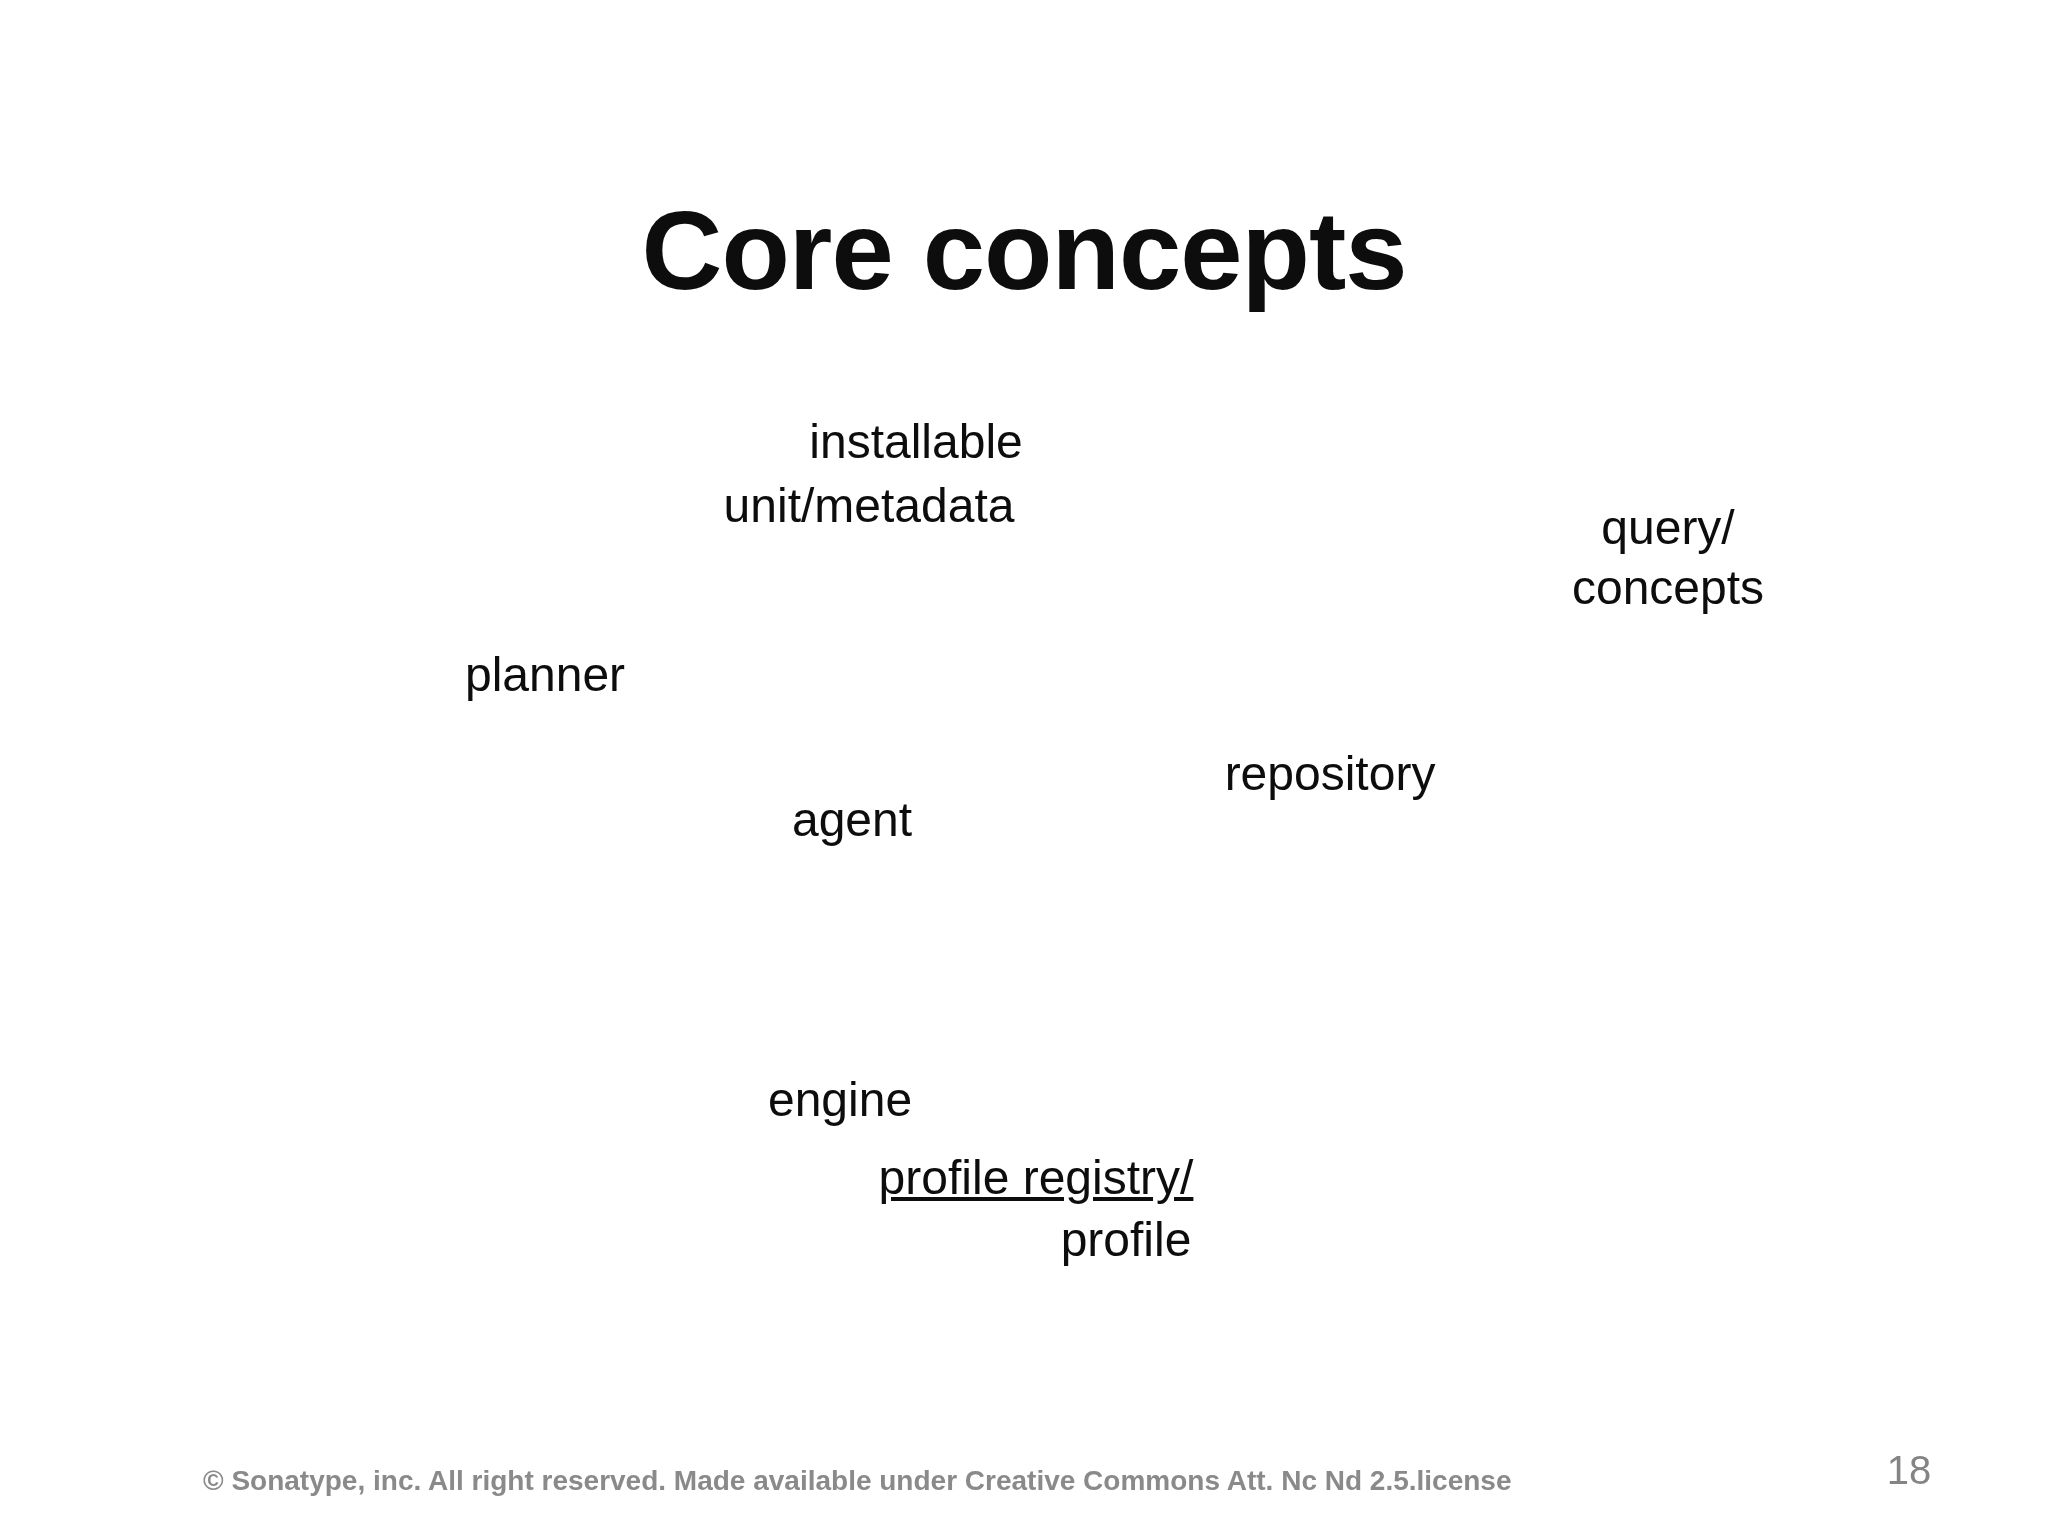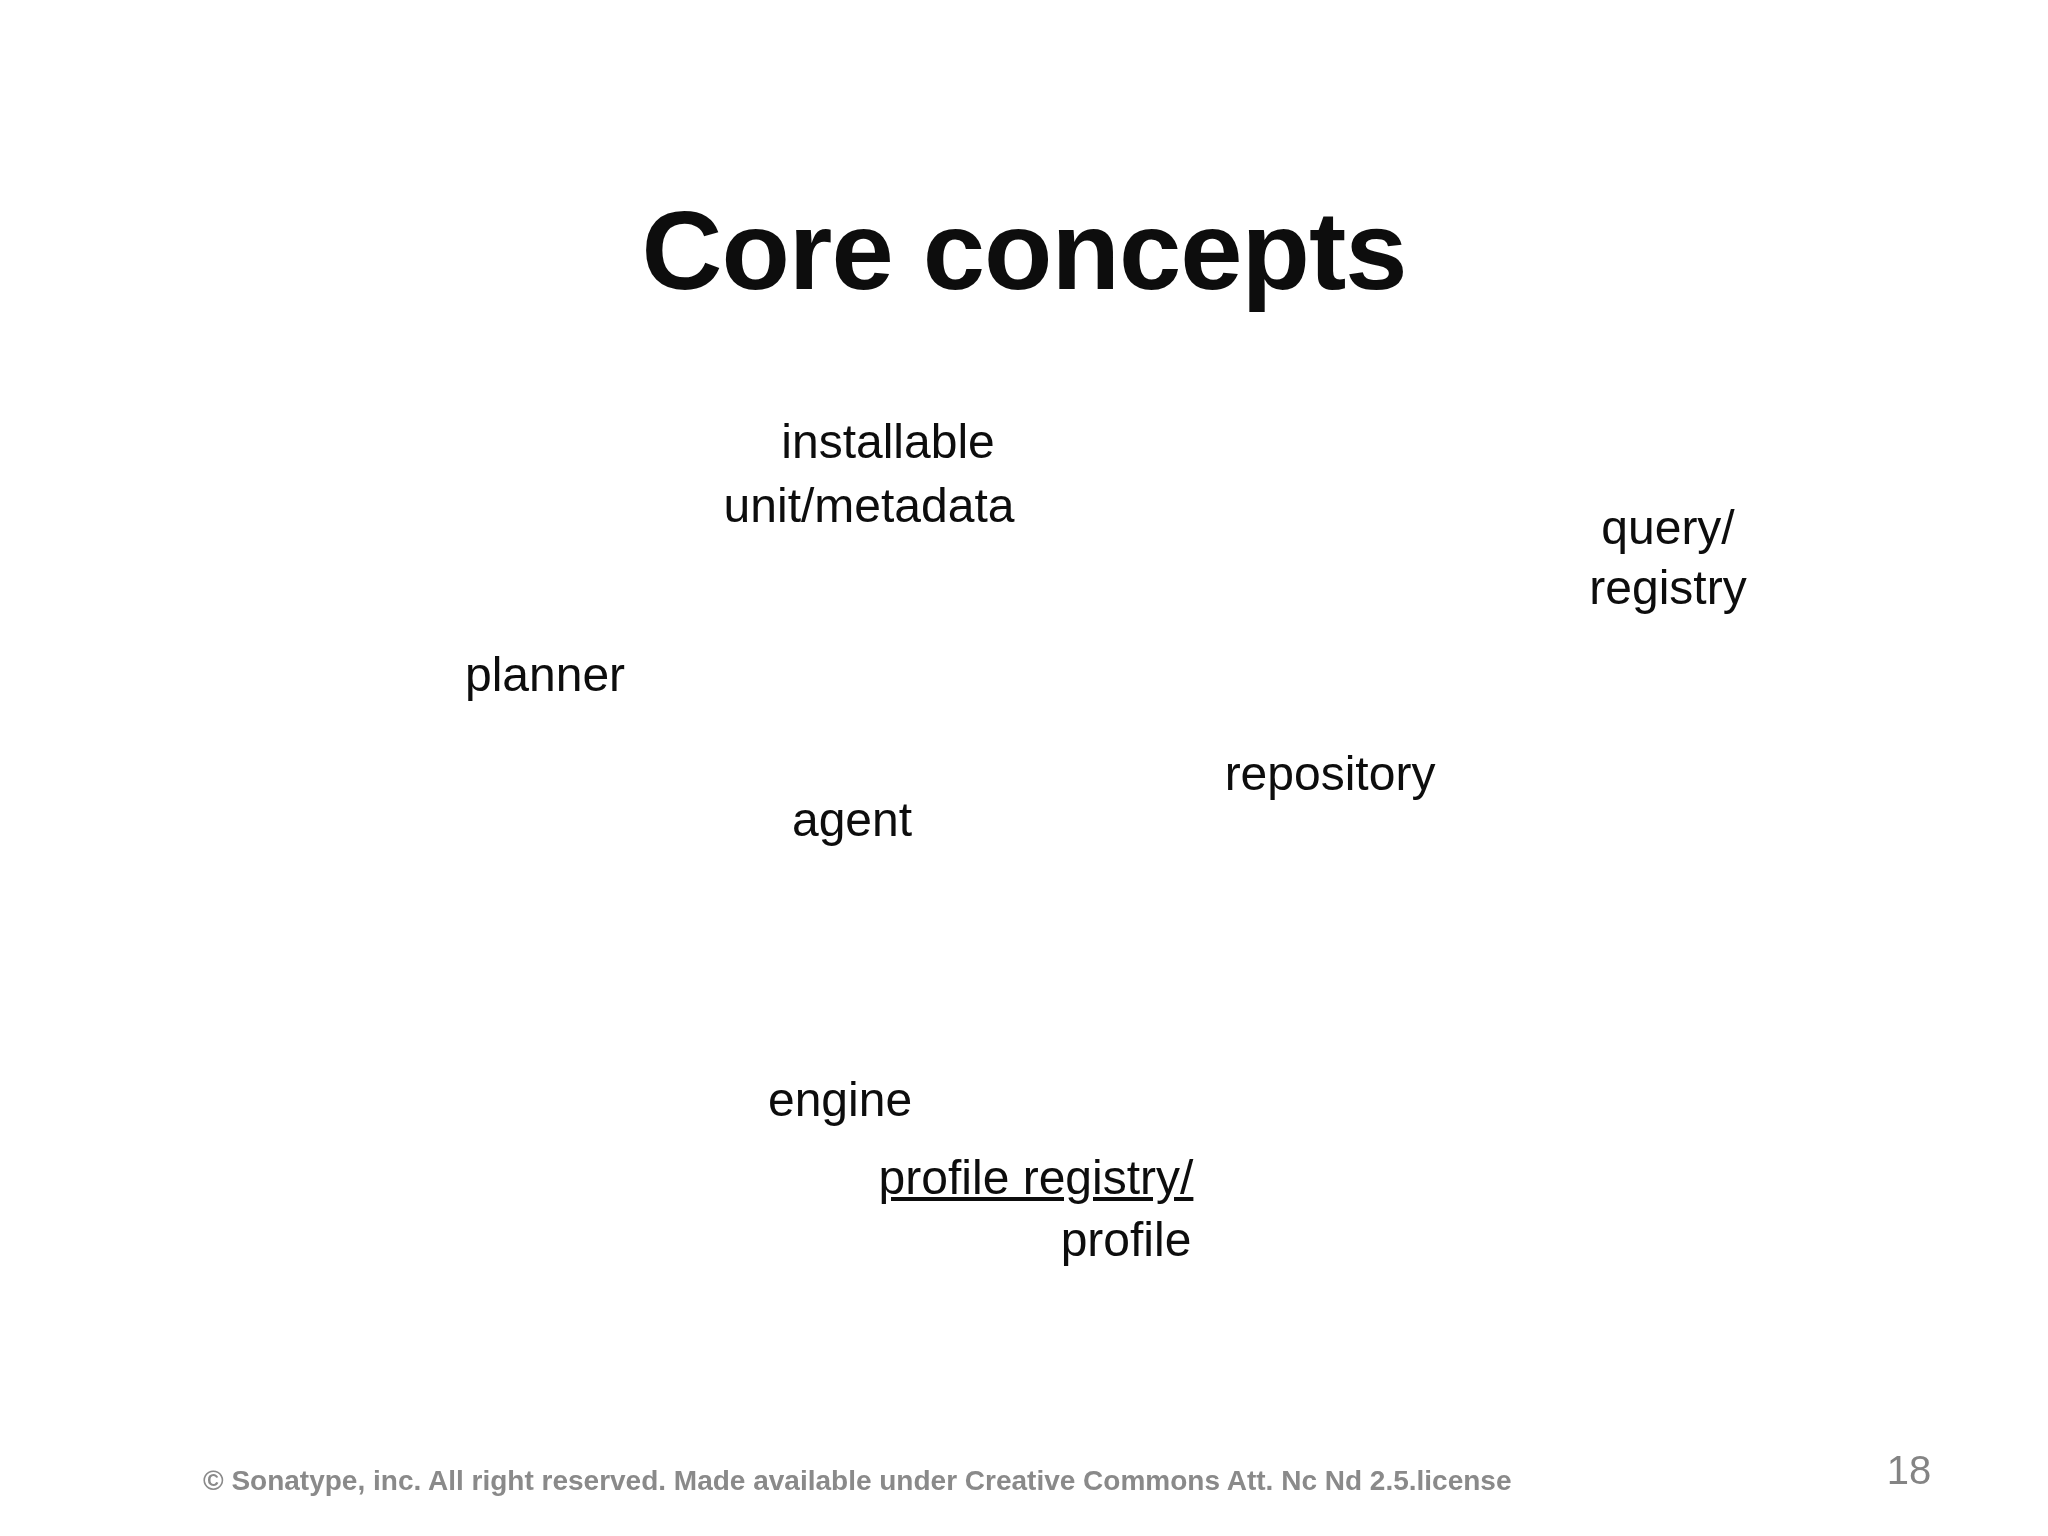--- a/index.html
+++ b/index.html
@@ -57,25 +57,25 @@
     color: #848484;
   }
 </style>
 </head>
 <body>
 
 <div class="stage">
 
   <h1 class="slide-title">Core concepts</h1>
 
-  <span class="lbl" style="left:888px;  top:412px;">installable</span>
+  <span class="lbl" style="left:916px;  top:412px;">installable</span>
   <span class="lbl" style="left:869px;  top:476px;text-align:right;">unit/metadata</span>
 
   <span class="lbl" style="left:1668px; top:498px;">query/</span>
-  <span class="lbl" style="left:1668px; top:558px;">registry</span>
+  <span class="lbl" style="left:1668px; top:558px;">concepts</span>
 
   <span class="lbl" style="left:545px;  top:645px;">planner</span>
 
   <span class="lbl" style="left:1330px; top:744px;text-align:center;">repository</span>
 
   <span class="lbl" style="left:852px;  top:790px;">agent</span>
 
   <span class="lbl" style="left:840px;  top:1070px;">engine</span>
 
   <span class="lbl" style="left:1036px; top:1148px;text-decoration:underline;">profile registry/</span>

